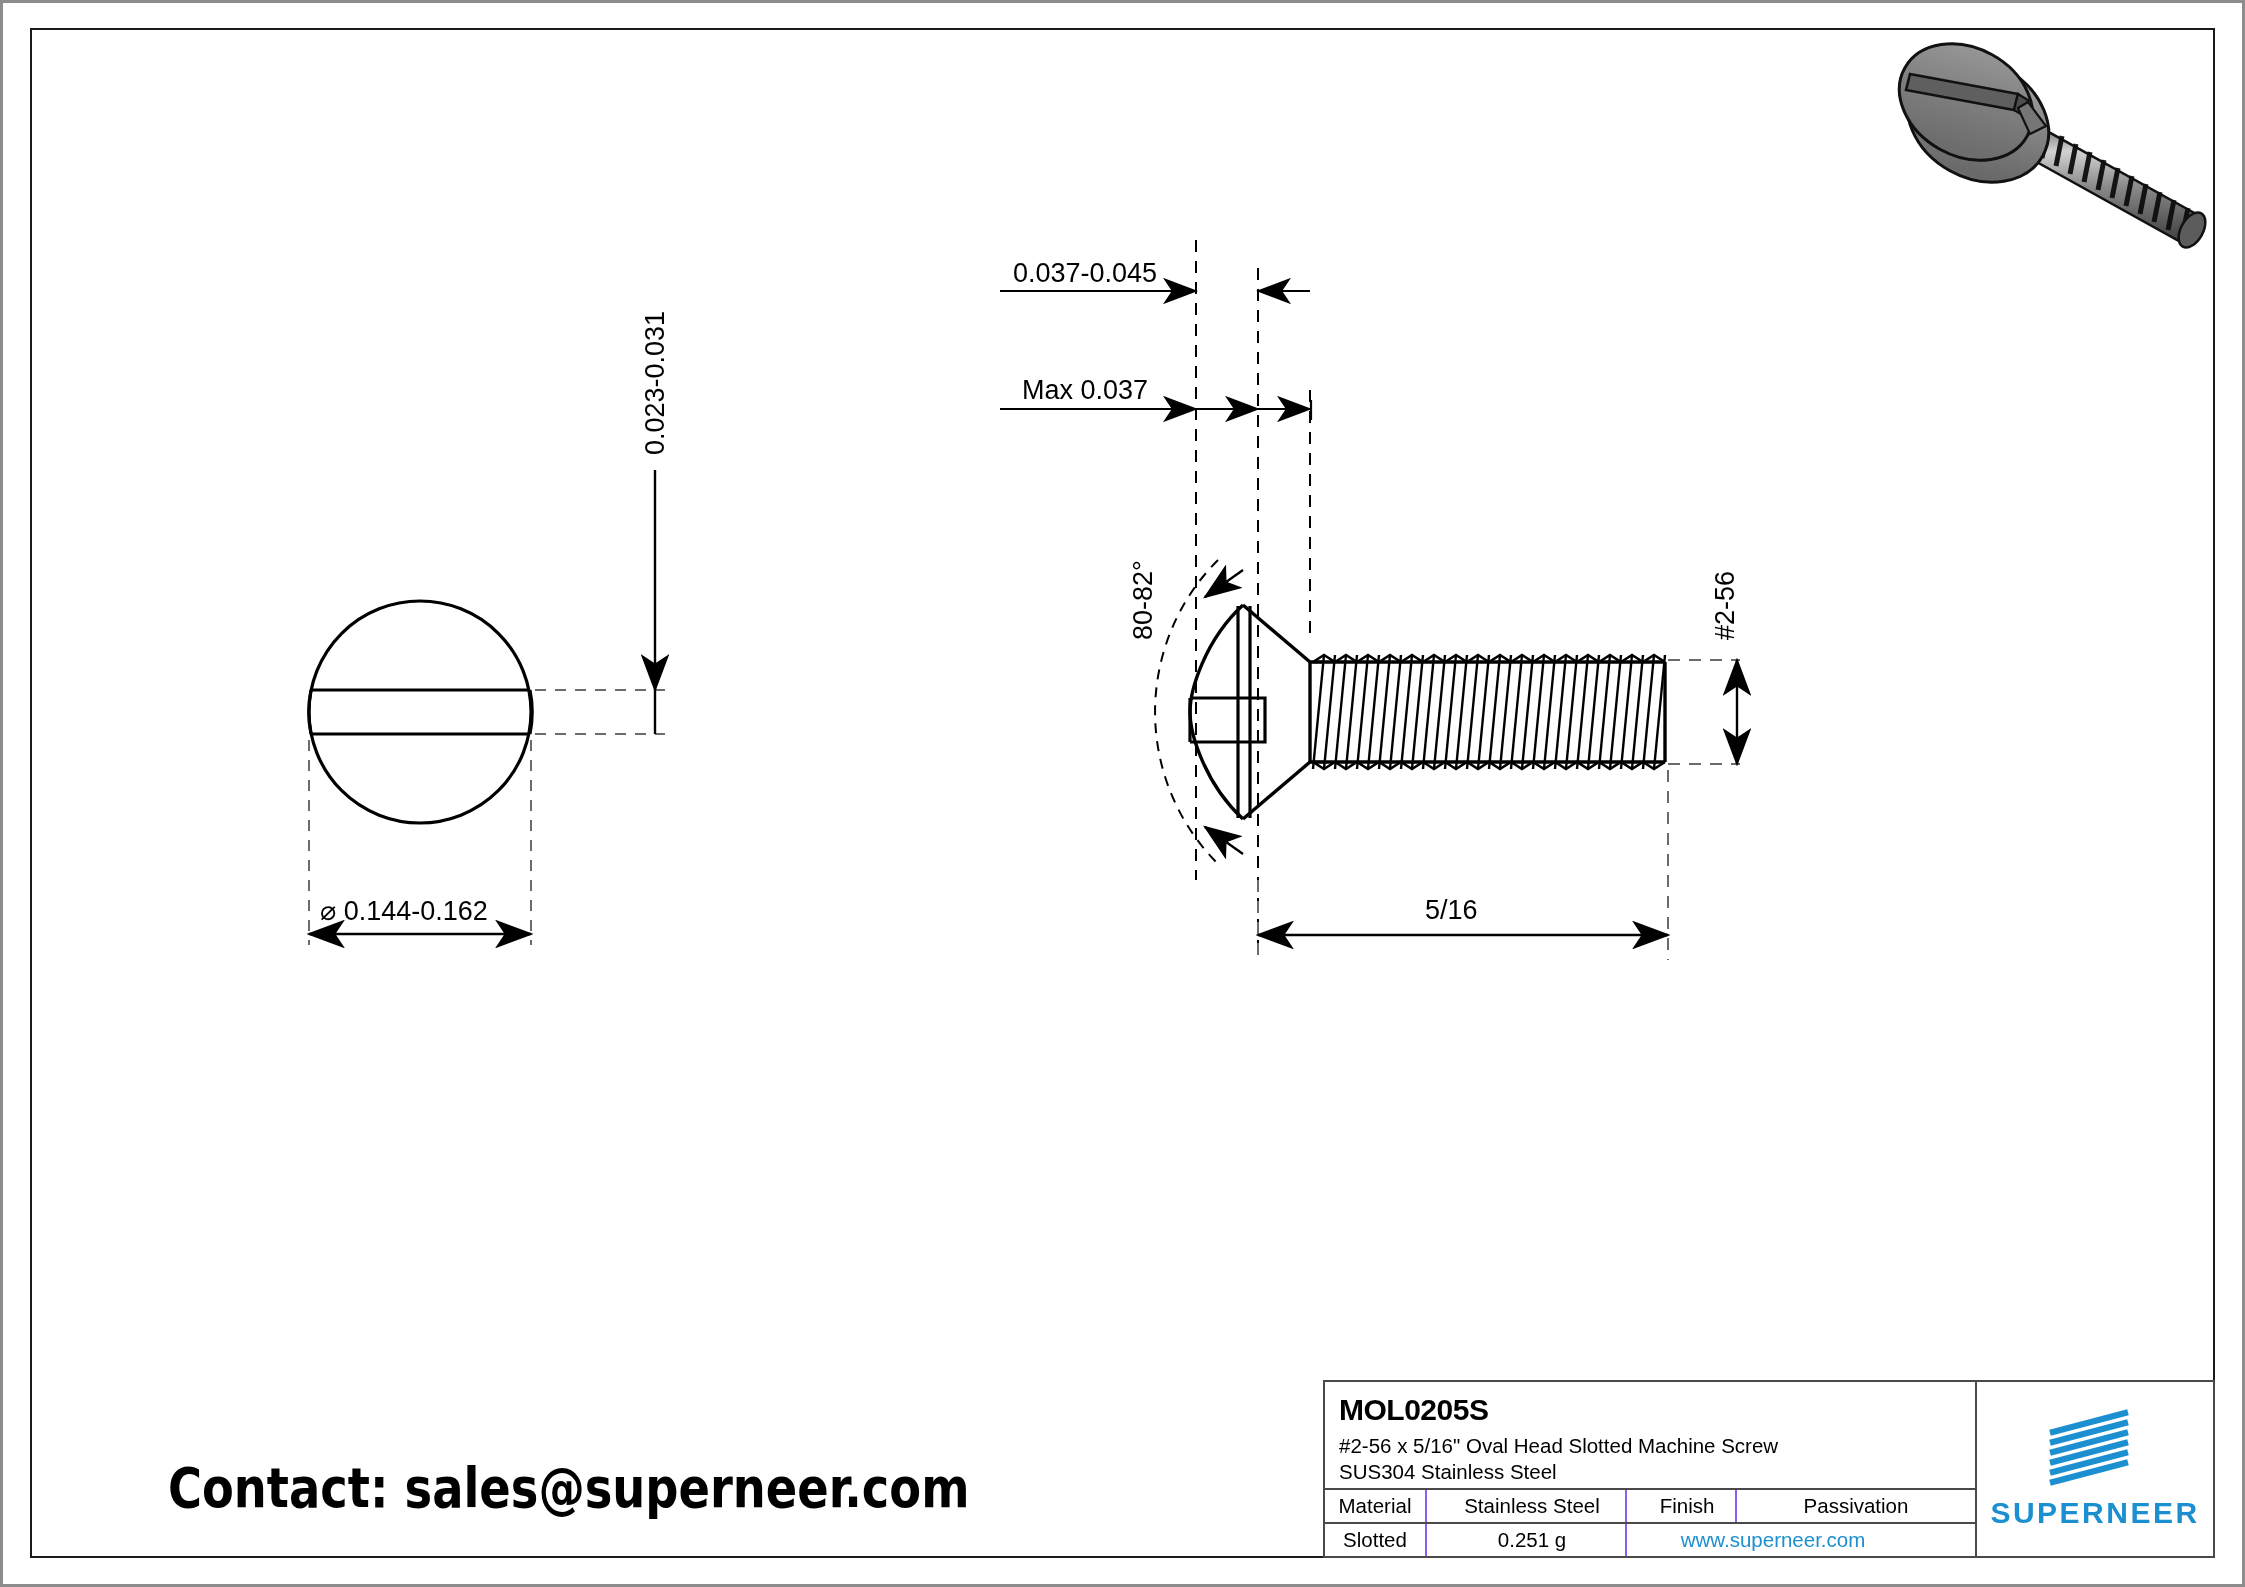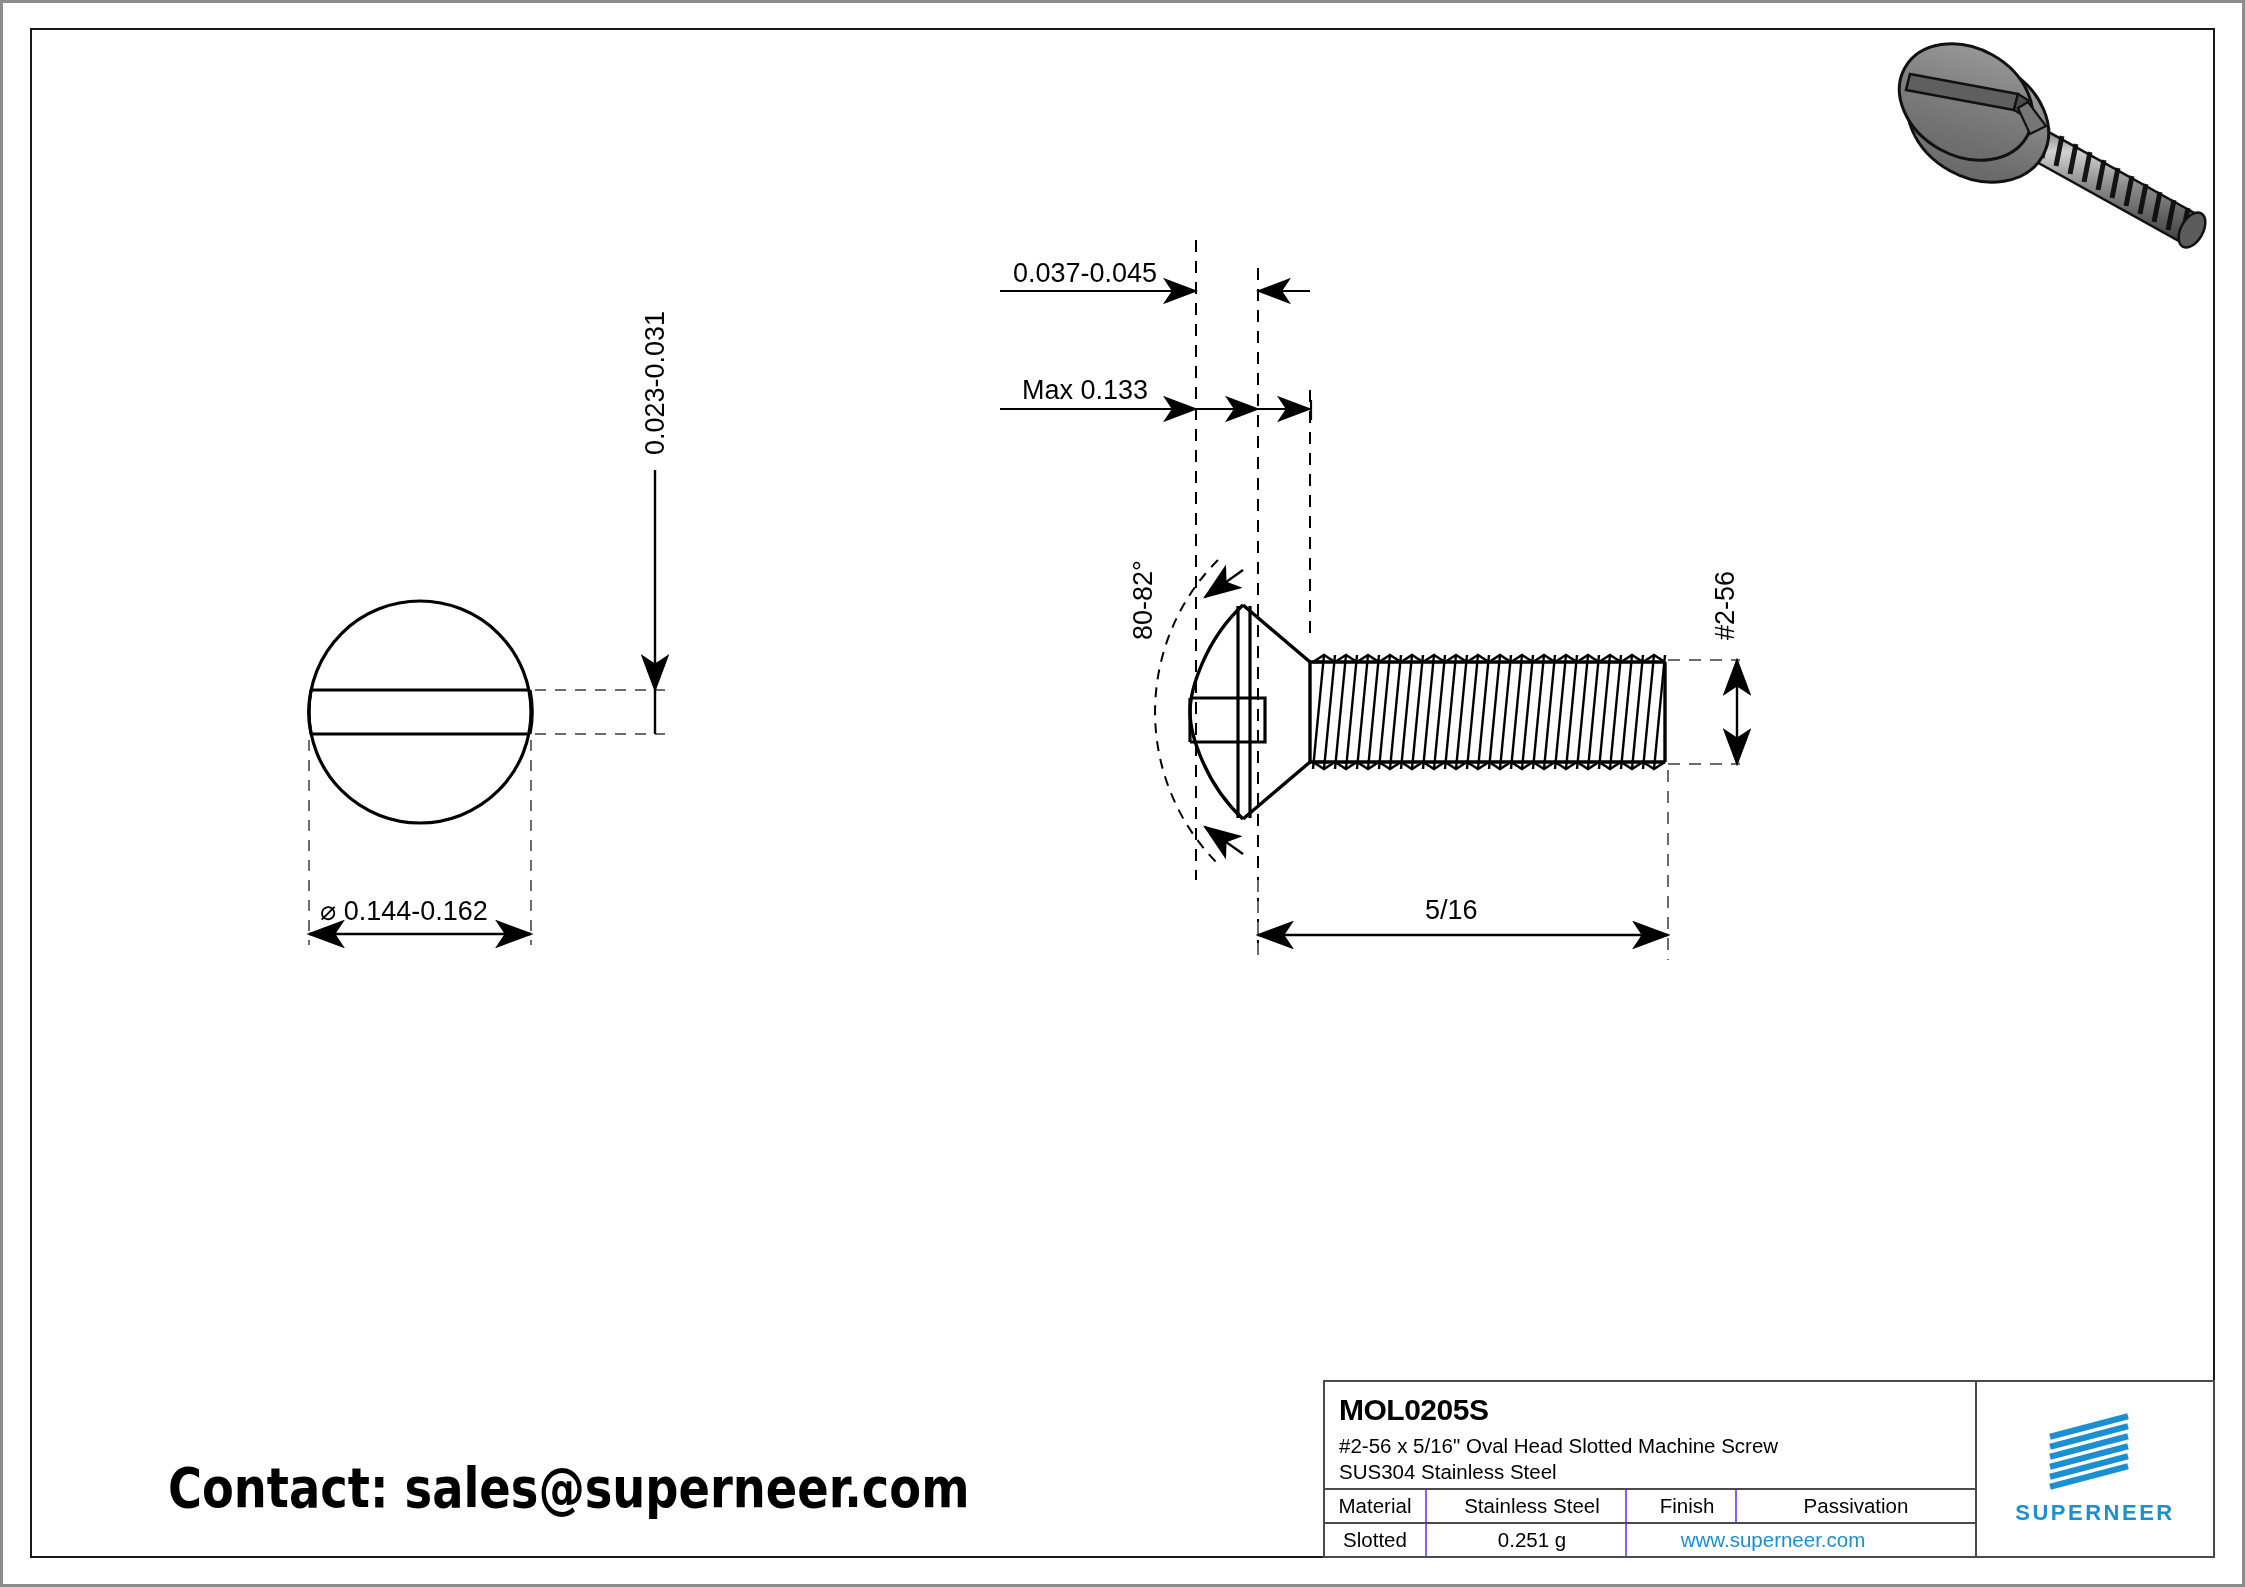--- a/index.html
+++ b/index.html
@@ -37,21 +37,21 @@
   .tb-cell + .tb-cell{border-left:2px solid #8b5cf6;padding-left:12px;}
   .c-label{width:100px;}
   .c-value{width:200px;}
   .c-label2{width:110px;}
   .c-value2{width:228px;}
   .c-url{width:282px;color:#1b8fd0;}
 
   #tb-logo{flex:1;display:flex;flex-direction:column;align-items:center;
            justify-content:center;gap:10px;}
   #logo-mark{width:96px;height:78px;}
-  #logo-word{font-size:22px;font-weight:bold;color:#1b8fd0;letter-spacing:2.5px;}
+  #logo-word{font-size:30px;font-weight:bold;color:#1b8fd0;letter-spacing:2.5px;}
 
   
   #contact-text{position:absolute;left:168px;top:1455px;
         font-family:"DejaVu Sans Condensed","Liberation Sans",sans-serif;
         font-size:56px;font-weight:600;white-space:nowrap;
         transform:scaleX(.92);transform-origin:left center;}
 
   .dimtext{position:absolute;font-size:27px;white-space:nowrap;color:#000;}
   .vert{transform:rotate(-90deg);transform-origin:left top;}
 </style>
@@ -259,21 +259,21 @@
       <path d="M150,78 L160,72 L178,96 L162,104 Z" fill="#767676" stroke="#111" stroke-width="2.2"></path>
     </g>
   </svg>
 
   <div class="dimtext vert" style="left:640px;top:455px;">0.023-0.031</div>
 
   <div class="dimtext" style="left:320px;top:895px;">⌀ 0.144-0.162</div>
 
   <div class="dimtext" style="left:1013px;top:258px;">0.037-0.045</div>
 
-  <div class="dimtext" style="left:1022px;top:375px;">Max 0.133</div>
+  <div class="dimtext" style="left:1022px;top:375px;">Max 0.037</div>
 
   <div class="dimtext vert" style="left:1128px;top:640px;">80-82°</div>
 
   <div class="dimtext vert" style="left:1710px;top:640px;">#2-56</div>
 
   <div class="dimtext" style="left:1425px;top:895px;">5/16</div>
 
   <div id="contact-text">Contact: sales@superneer.com</div>
 
   <div id="title-block">

